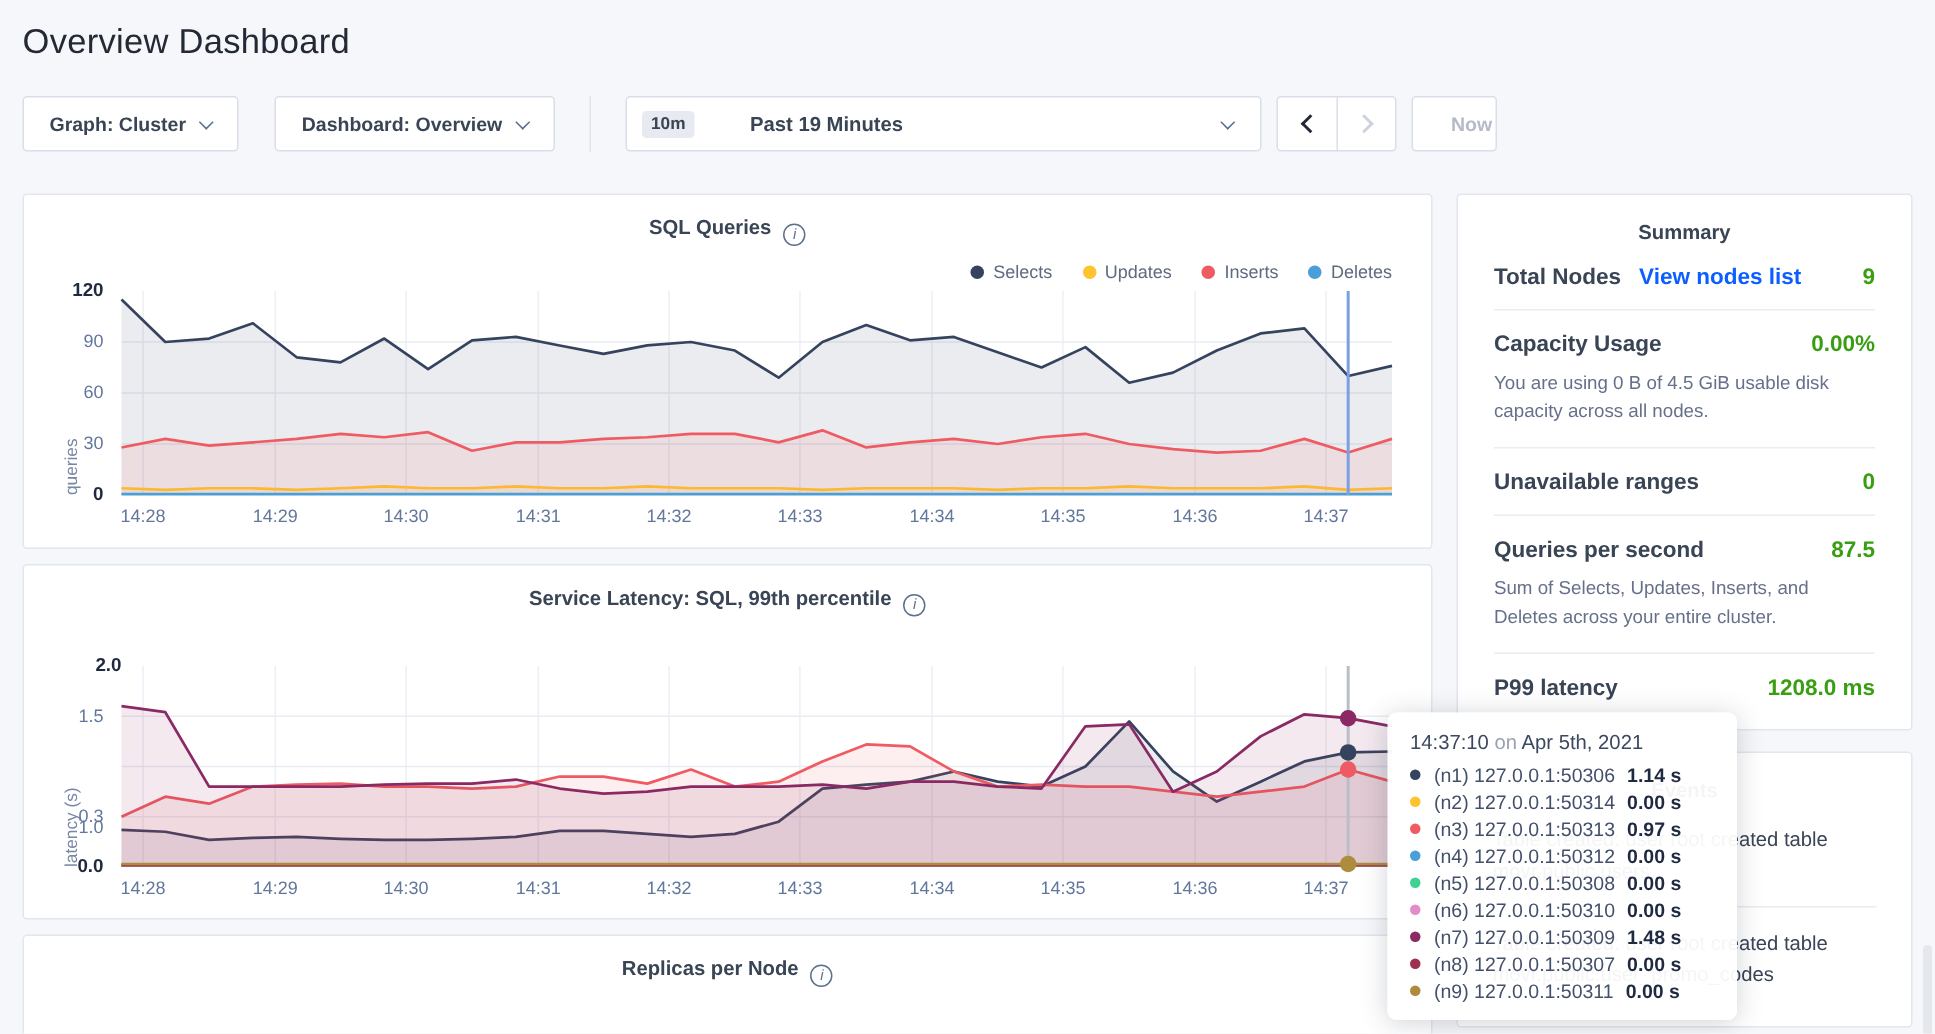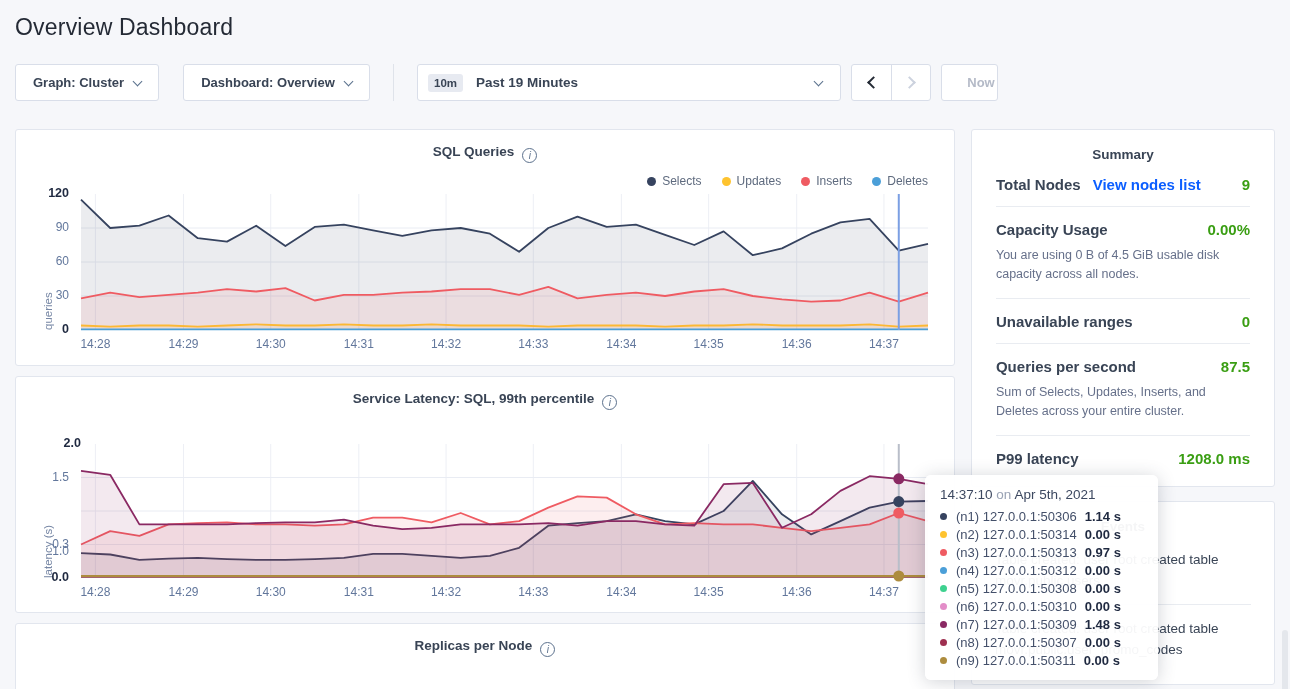--- a/index.html
+++ b/index.html
@@ -15,21 +15,21 @@
   
   .toolbar { display:flex; align-items:center; margin:23px 15px 0 15px; height:37px; }
   .btn {
     background:#fff; border:1px solid #d9dee9; border-radius:3px; height:37px;
     display:flex; align-items:center; font-size:13px; font-weight:bold; color:#394455; cursor:pointer;
   }
   .dd { padding:0 16px; gap:10px; }
   .dd-graph { width:144px; justify-content:center; }
   .dd-dash { width:187px; margin-left:24px; justify-content:center; }
   .vdiv { width:1px; height:37px; background:#dfe3ea; margin:0 23px; }
-  .time-dd { width:424px; padding:0 18px 0 10px; }
+  .time-dd { width:424px; padding:0 18px 0 10px;gap:24px; }
   .time-badge { background:#e7eaf1; border-radius:3px; font-size:11.5px; font-weight:bold; padding:3px 6px; color:#394455; }
   .time-label { margin-left:13px; flex:1; font-size:13.5px; }
   .chev { width:7px; height:7px; border-right:1.6px solid #59708c; border-bottom:1.6px solid #59708c; transform:rotate(45deg); margin-top:-3px; }
   .arrow-group { display:flex; margin-left:10px; border:1px solid #d9dee9; border-radius:3px; background:#fff; height:37px; }
   .arrow-btn { width:39px; display:flex; align-items:center; justify-content:center; cursor:pointer; }
   .arrow-btn + .arrow-btn { border-left:1px solid #d9dee9; }
   .chev-left  { width:9px; height:9px; border-left:2px solid #242a35; border-bottom:2px solid #242a35; transform:rotate(45deg); margin-left:4px; }
   .chev-right { width:9px; height:9px; border-right:2px solid #ccd2de; border-top:2px solid #ccd2de; transform:rotate(45deg); margin-right:4px; }
   .now-btn { margin-left:10px; width:57px; justify-content:center; color:#b4bac7;padding-left:23px; }
 

